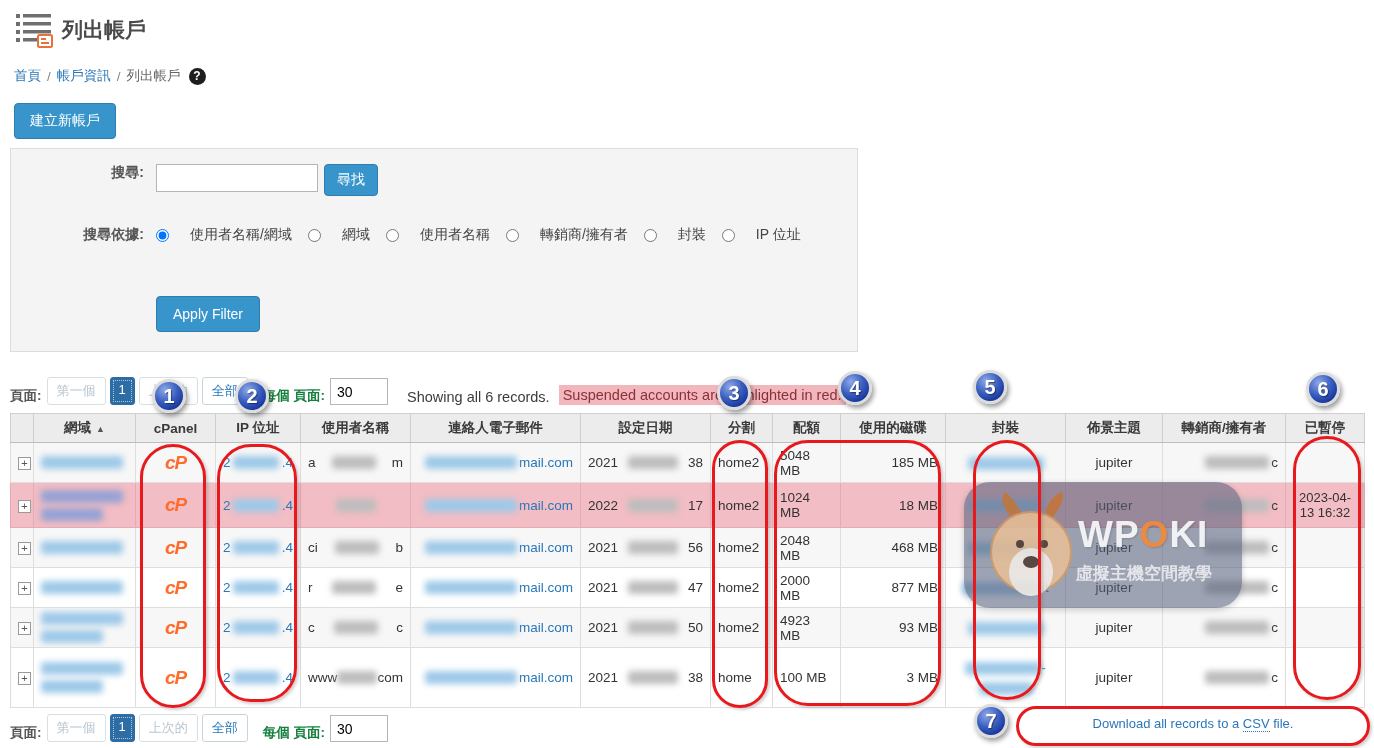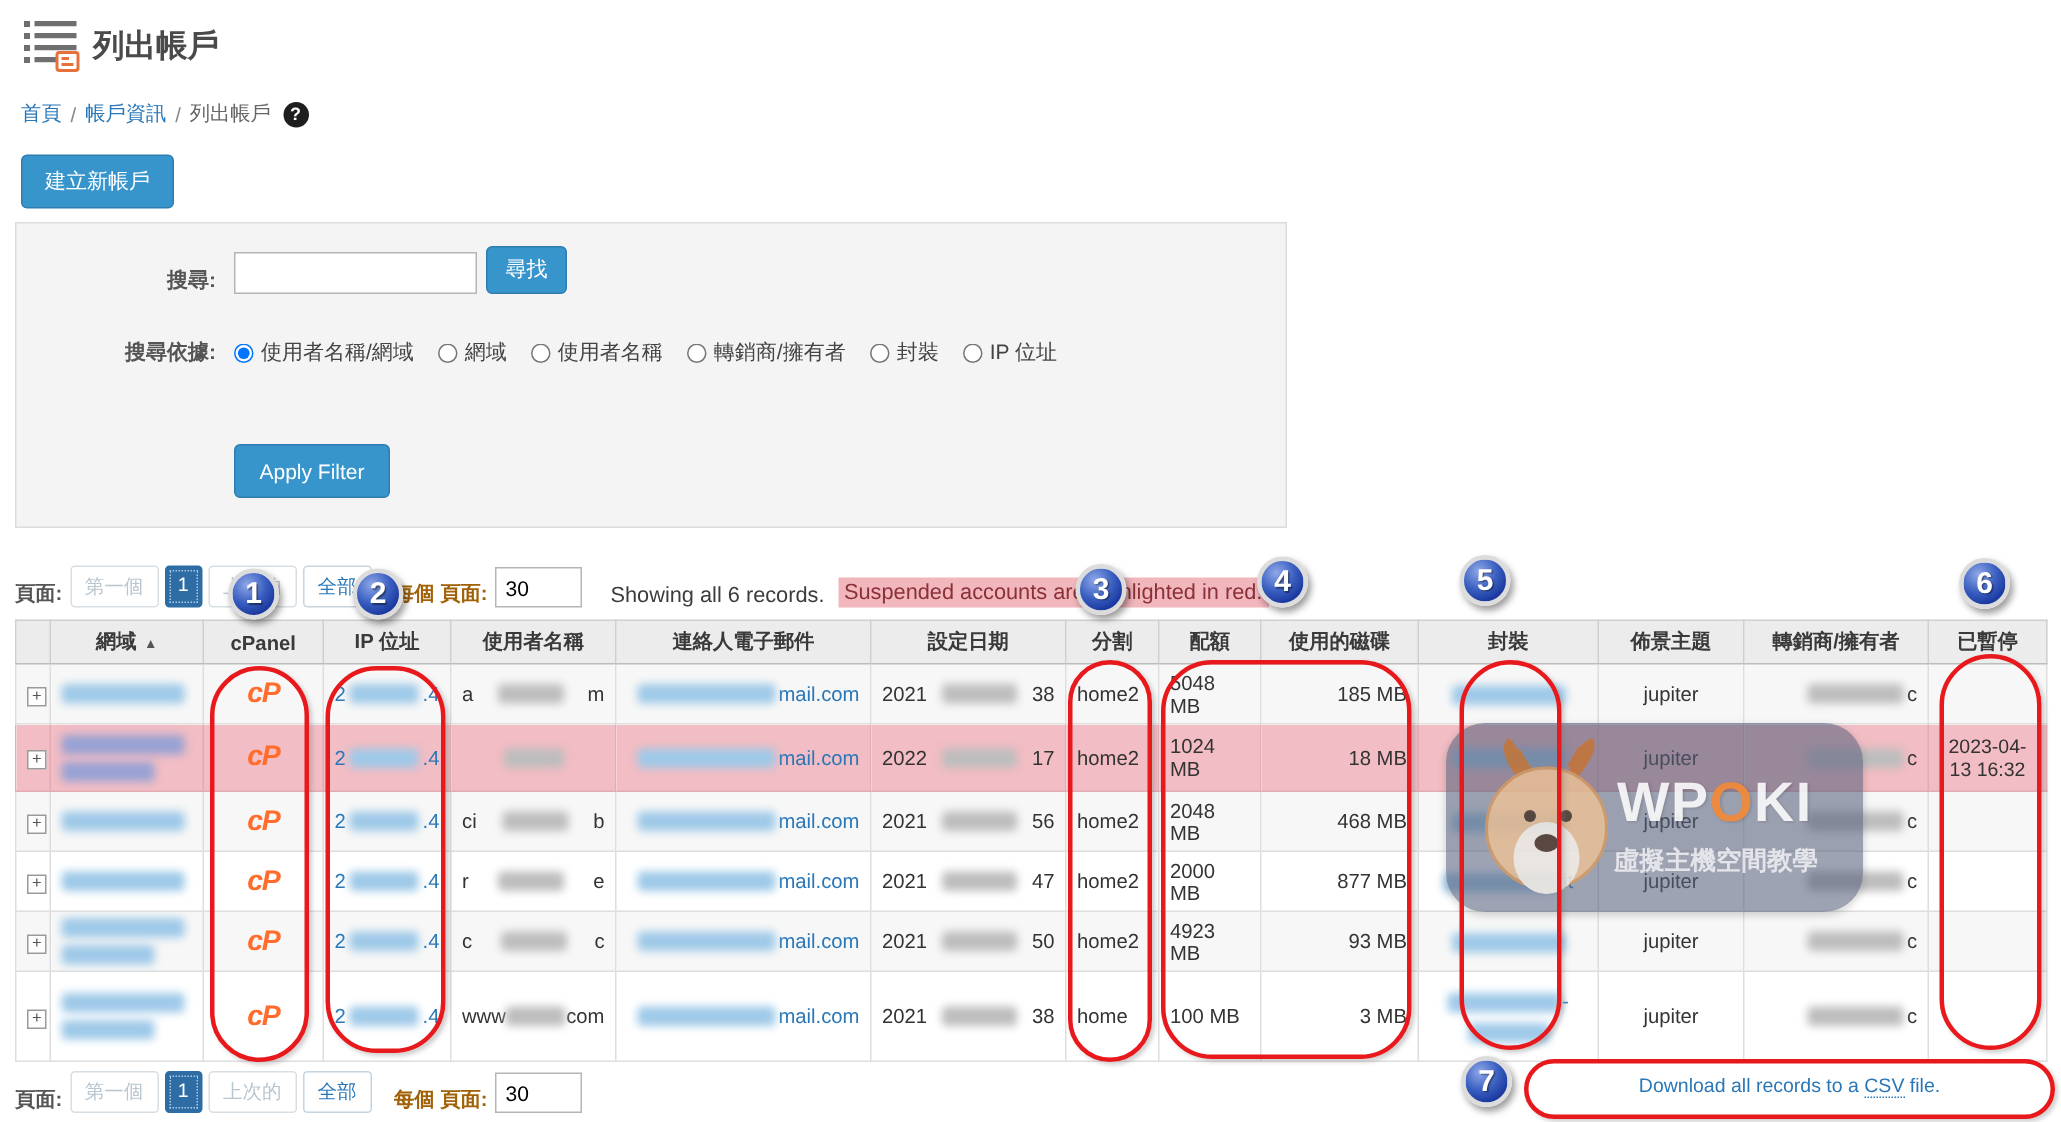--- a/index.html
+++ b/index.html
@@ -13,35 +13,35 @@
   .breadcrumb { position:absolute; left:14px; top:67px; font-size:13.5px; color:#666; display:flex; align-items:center; gap:6px; }
   .breadcrumb a { color:#2a77b8; text-decoration:none; cursor:pointer; }
   .crumb-sep { color:#888; }
   .help-circ { display:inline-flex; width:17px; height:17px; border-radius:50%; background:#1e1e1e; color:#fff; font-weight:bold; font-size:12px; align-items:center; justify-content:center; margin-left:2px; cursor:pointer; }
 
   .btn-blue { background:#3795cc; border:1px solid #2e7cb0; color:#fff; border-radius:4px; font-size:14px; padding:8px 15px; cursor:pointer; font-family:inherit; }
   #create-btn { position:absolute; left:14px; top:103px; }
 
   
   .panel { position:absolute; left:10px; top:148px; width:848px; height:204px; background:#f4f4f4; border:1px solid #dcdcdc; }
-  .panel .frow { position:absolute; left:0; display:flex; align-items:flex-end; }
+  .panel .frow { position:absolute; left:0; display:flex; align-items:flex-start; }
   .panel .flabel { width:145px; text-align:right; font-weight:bold; color:#555; font-size:14px; padding-right:12px; }
   .panel input[type="text"] { width:162px; height:28px; border:1px solid #b5b5b5; padding:0 6px; font-size:14px; background:#fff; }
   .radio-group { display:flex; align-items:center; gap:16px; font-size:14px; color:#444; }
-  .radio-item { display:flex; align-items:center; gap:5px; cursor:pointer; }
+  .radio-item { display:flex; align-items:center; gap:21px; cursor:pointer; }
   .find-btn { margin-left:6px; padding:6px 12px; }
 
   
   .pagrow { position:absolute; display:flex; align-items:flex-end; gap:5px; font-size:13.5px; color:#444; }
   .pag-label { font-weight:bold; color:#555; }
   .pagbtn { display:inline-block; border:1px solid #c6d4de; border-radius:3px; padding:4px 9px; font-size:13px; background:#fff; cursor:pointer; }
   .pagbtn.disabled { color:#b9c6d0; border-color:#d8dfe4; cursor:default; }
   .pagbtn.active { background:#2e6da4; color:#fff; border-color:#2e6da4; outline:1px dotted #a8c9e8; outline-offset:-4px; padding:4px 8px; }
   .pagbtn.normal { color:#2a77b8; }
-  .perpage-label { margin-left:10px; font-weight:bold; color:#a16207; }
+  .perpage-label { margin-left:10px; font-weight:bold; color:#15803d; }
   .perpage-input { width:58px; height:27px; border:1px solid #b5b5b5; padding:0 6px; font-size:14px; }
   .records-text { margin-left:14px; font-size:14.5px; color:#3c3c3c; }
   .susp-note { background:#f2b6bd; color:#8a3137; font-size:14.5px; padding:2px 4px; margin-left:4px; }
 
   
   #acct-table { position:absolute; left:10px; top:413px; width:1354px; border-collapse:collapse; table-layout:fixed; font-size:13.5px; color:#333; }
   #acct-table th { background:#ececec; border:1px solid #cfcfcf; border-bottom:1px solid #bdbdbd; font-weight:bold; color:#3a3a3a; height:29px; padding:2px 4px; }
   #acct-table td { border:1px solid #dedede; padding:3px 7px; vertical-align:middle; background:#fff; overflow:hidden; }
   #acct-table tr.odd td { background:#f7f7f7; }
   #acct-table tr.susp td { background:#f2bdc4; border-color:#e3abb4; }

